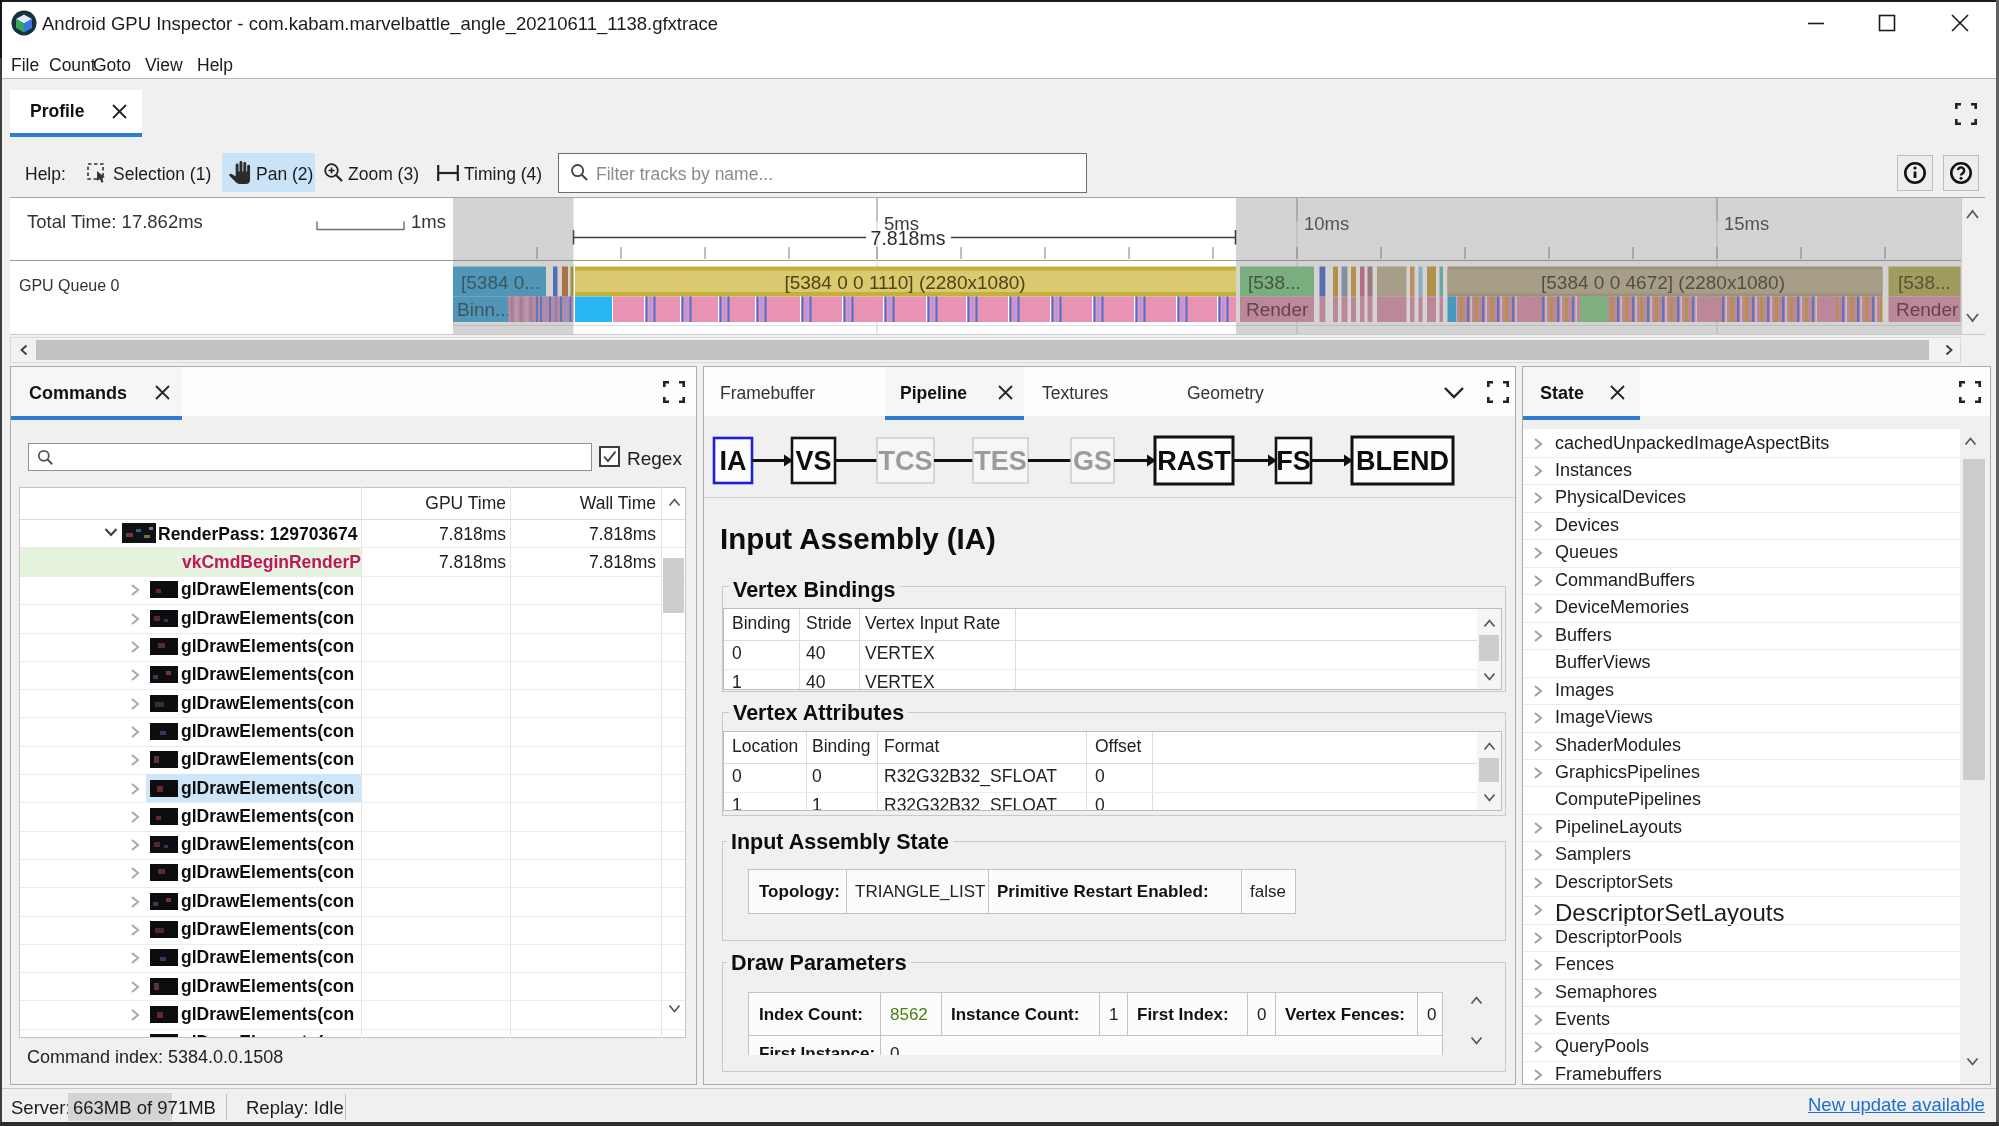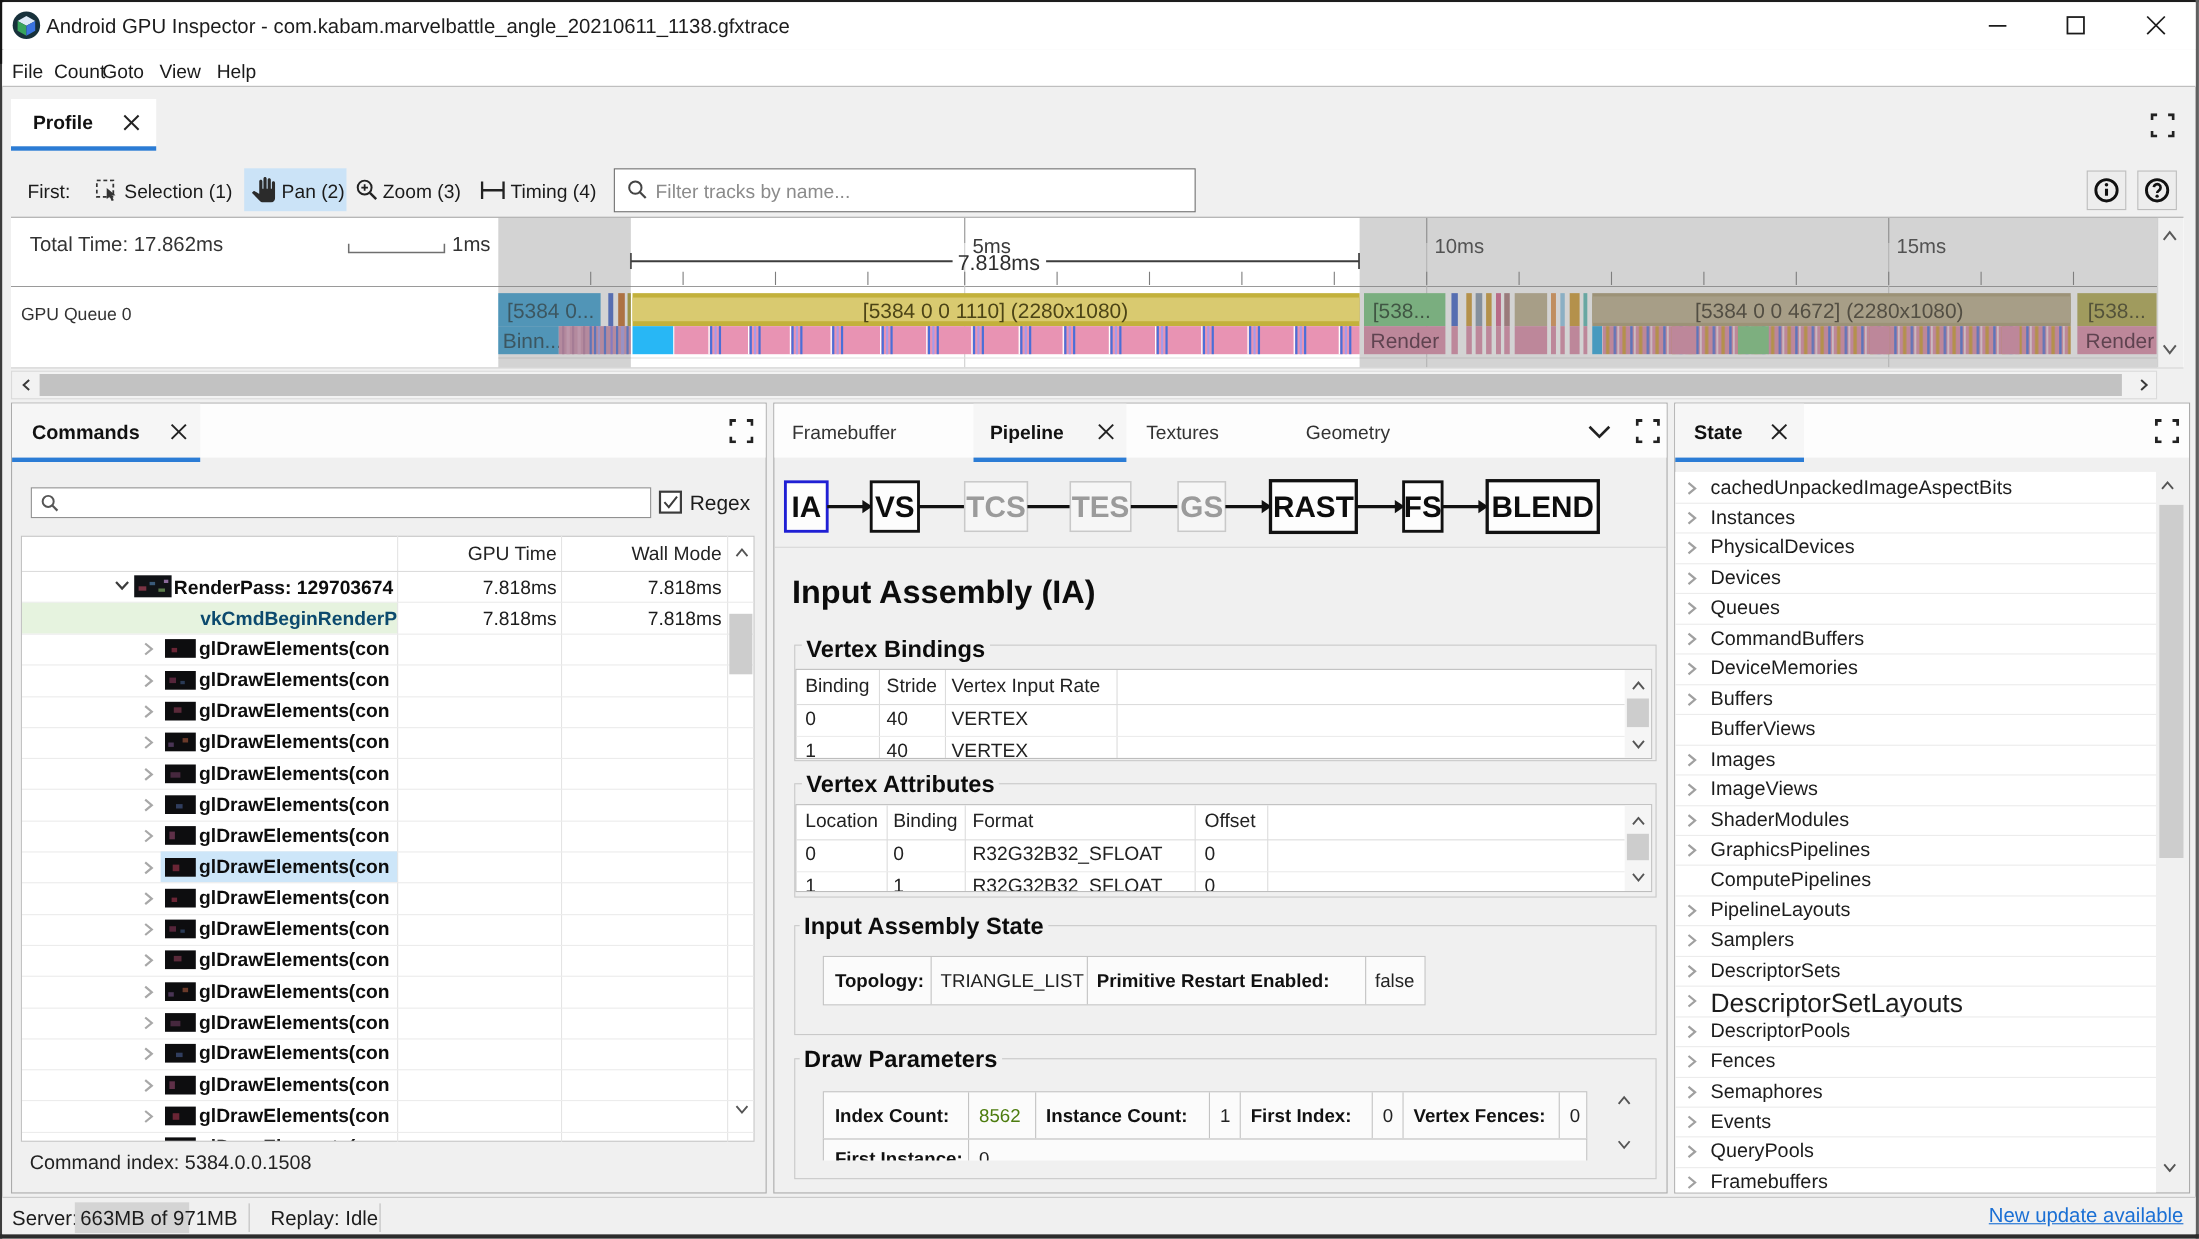--- a/index.html
+++ b/index.html
@@ -51,21 +51,21 @@
 
 <svg class="abs" style="left:1955px;top:103px;" width="22" height="22" viewBox="0 0 22 22">
   <g stroke="#222" stroke-width="2.6" fill="none">
     <path d="M1.3,6 L1.3,1.3 L6,1.3"></path>
       <path d="M16,1.3 L20.7,1.3 L20.7,6"></path>
     <path d="M20.7,16 L20.7,20.7 L16,20.7"></path>
       <path d="M6,20.7 L1.3,20.7 L1.3,16"></path>
   </g>
 </svg>
 
-<div class="t" style="left:25px;top:164px;font-size:17.5px;">First:</div>
+<div class="t" style="left:25px;top:164px;font-size:17.5px;">Help:</div>
 <svg class="abs" style="left:87px;top:163px;" width="21" height="20" viewBox="0 0 21 20">
   <rect x="1" y="1" width="15" height="15" fill="none" stroke="#333" stroke-width="1.6" stroke-dasharray="3.5,2.5"></rect>
   <polygon points="10,8 18,14.5 14.5,15 16.5,19 14.5,19.8 12.8,15.8 10,18" fill="#333"></polygon>
 </svg>
 <div class="t" style="left:113px;top:164px;font-size:17.5px;">Selection (1)</div>
 <div class="abs" style="left:222px;top:153px;width:93px;height:39px;background:#cbe3f7;"></div>
 <svg class="abs" style="left:228px;top:161px;" width="23" height="23" viewBox="0 0 24 24">
   <path d="M23,5.5V20c0,2.2-1.8,4-4,4h-7.3c-1.08,0-2.1-0.43-2.85-1.19L1,14.83 c0,0,1.26-1.23,1.3-1.25c0.22-0.19,0.49-0.29,0.79-0.29c0.22,0,0.42,0.06,0.6,0.16 c0.04,0.01,4.31,2.46,4.31,2.46V4c0-0.83,0.67-1.5,1.5-1.5S11,3.17,11,4v7h1V1.5 C12,0.67,12.67,0,13.5,0S15,0.67,15,1.5V11h1V2.5C16,1.67,16.67,1,17.5,1S19,1.67,19,2.5 V11h1V5.5C20,4.67,20.67,4,21.5,4S23,4.67,23,5.5z" fill="#2b2b2b"></path>
 </svg>
 <div class="t" style="left:256px;top:164px;font-size:17.5px;">Pan (2)</div>
@@ -310,40 +310,40 @@
 <svg class="abs" style="left:602px;top:449px;" width="15" height="15" viewBox="0 0 15 15">
   <path d="M2,7.5 L6,12 L13.5,2.5" fill="none" stroke="#3c3c3c" stroke-width="1.8"></path>
 </svg>
 <div class="t" style="left:627px;top:448px;font-size:19px;">Regex</div>
 
 <div class="abs" style="left:19px;top:487px;width:667px;height:551px;background:#fff;border:1px solid #c3c3c3;box-sizing:border-box;"></div>
 <div class="abs" style="left:361px;top:487px;width:1px;height:551px;background:#e4e4e4;"></div>
 <div class="abs" style="left:510px;top:487px;width:1px;height:551px;background:#e4e4e4;"></div>
 <div class="abs" style="left:661px;top:487px;width:1px;height:551px;background:#e4e4e4;"></div>
 <div class="t" style="left:361px;top:493px;width:145px;font-size:17.5px;color:#222;text-align:right;">GPU Time</div>
-<div class="t" style="left:510px;top:493px;width:146px;font-size:17.5px;color:#222;text-align:right;">Wall Mode</div>
+<div class="t" style="left:510px;top:493px;width:146px;font-size:17.5px;color:#222;text-align:right;">Wall Time</div>
 <svg class="abs" style="left:668px;top:498px;" width="13" height="9" viewBox="0 0 13 9">
     <path d="M1.5,7.5 L6.5,1.5 L11.5,7.5" fill="none" stroke="#555" stroke-width="1.7"></path>
   </svg>
 <div class="abs" style="left:20px;top:519px;width:665px;height:1px;background:#dcdcdc;"></div>
 <svg class="abs" style="left:104px;top:527px;" width="14" height="10" viewBox="0 0 14 10">
     <path d="M1.5,2 L7,8 L12.5,2" fill="none" stroke="#3c3c3c" stroke-width="2"></path>
   </svg>
 <div class="abs" style="left:122px;top:523px;width:34px;height:20px;background:#101216;overflow:hidden;">
     <div class="abs" style="left:4px;top:10px;width:7px;height:4px;background:#7a3344;"></div>
     <div class="abs" style="left:14px;top:6px;width:5px;height:3px;background:#3a5a7a;"></div>
     <div class="abs" style="left:22px;top:12px;width:6px;height:3px;background:#5a7a4a;"></div>
     <div class="abs" style="left:27px;top:4px;width:4px;height:3px;background:#8a6a9a;"></div>
   </div>
 <div class="t" style="left:158px;top:524px;width:203px;font-size:17.5px;font-weight:bold;color:#0d0d0d;overflow:hidden;">RenderPass: 129703674</div>
 <div class="t" style="left:361px;top:524px;width:145px;font-size:17.5px;color:#1c1c1c;text-align:right;">7.818ms</div>
 <div class="t" style="left:510px;top:524px;width:146px;font-size:17.5px;color:#1c1c1c;text-align:right;">7.818ms</div>
 <div class="abs" style="left:20px;top:547.0px;width:665px;height:1px;background:#ececec;"></div>
 <div class="abs" style="left:20px;top:547.5px;width:341px;height:28px;background:#e6f3df;"></div>
-<div class="t" style="left:182px;top:552px;width:179px;font-size:17.5px;font-weight:bold;color:#0c4a6e;overflow:hidden;">vkCmdBeginRenderP</div>
+<div class="t" style="left:182px;top:552px;width:179px;font-size:17.5px;font-weight:bold;color:#be185d;overflow:hidden;">vkCmdBeginRenderP</div>
 <div class="t" style="left:361px;top:552px;width:145px;font-size:17.5px;color:#1c1c1c;text-align:right;">7.818ms</div>
 <div class="t" style="left:510px;top:552px;width:146px;font-size:17.5px;color:#1c1c1c;text-align:right;">7.818ms</div>
 <div class="abs" style="left:20px;top:575.9px;width:665px;height:1px;background:#ececec;"></div>
 <svg class="abs" style="left:129px;top:583.4px;" width="12" height="14" viewBox="0 0 12 14">
     <path d="M3,2 L9,7 L3,12" fill="none" stroke="#a8a8a8" stroke-width="2"></path>
   </svg>
 <div class="abs" style="left:150px;top:581.4px;width:28px;height:17px;background:#0d0d0f;overflow:hidden;">
     <div class="abs" style="left:6px;top:8px;width:5px;height:4px;background:#6a2535;"></div>
   </div>
 <div class="t" style="left:181px;top:579.4px;width:179px;font-size:17.5px;font-weight:bold;color:#0d0d0d;overflow:hidden;">glDrawElements(con</div>

